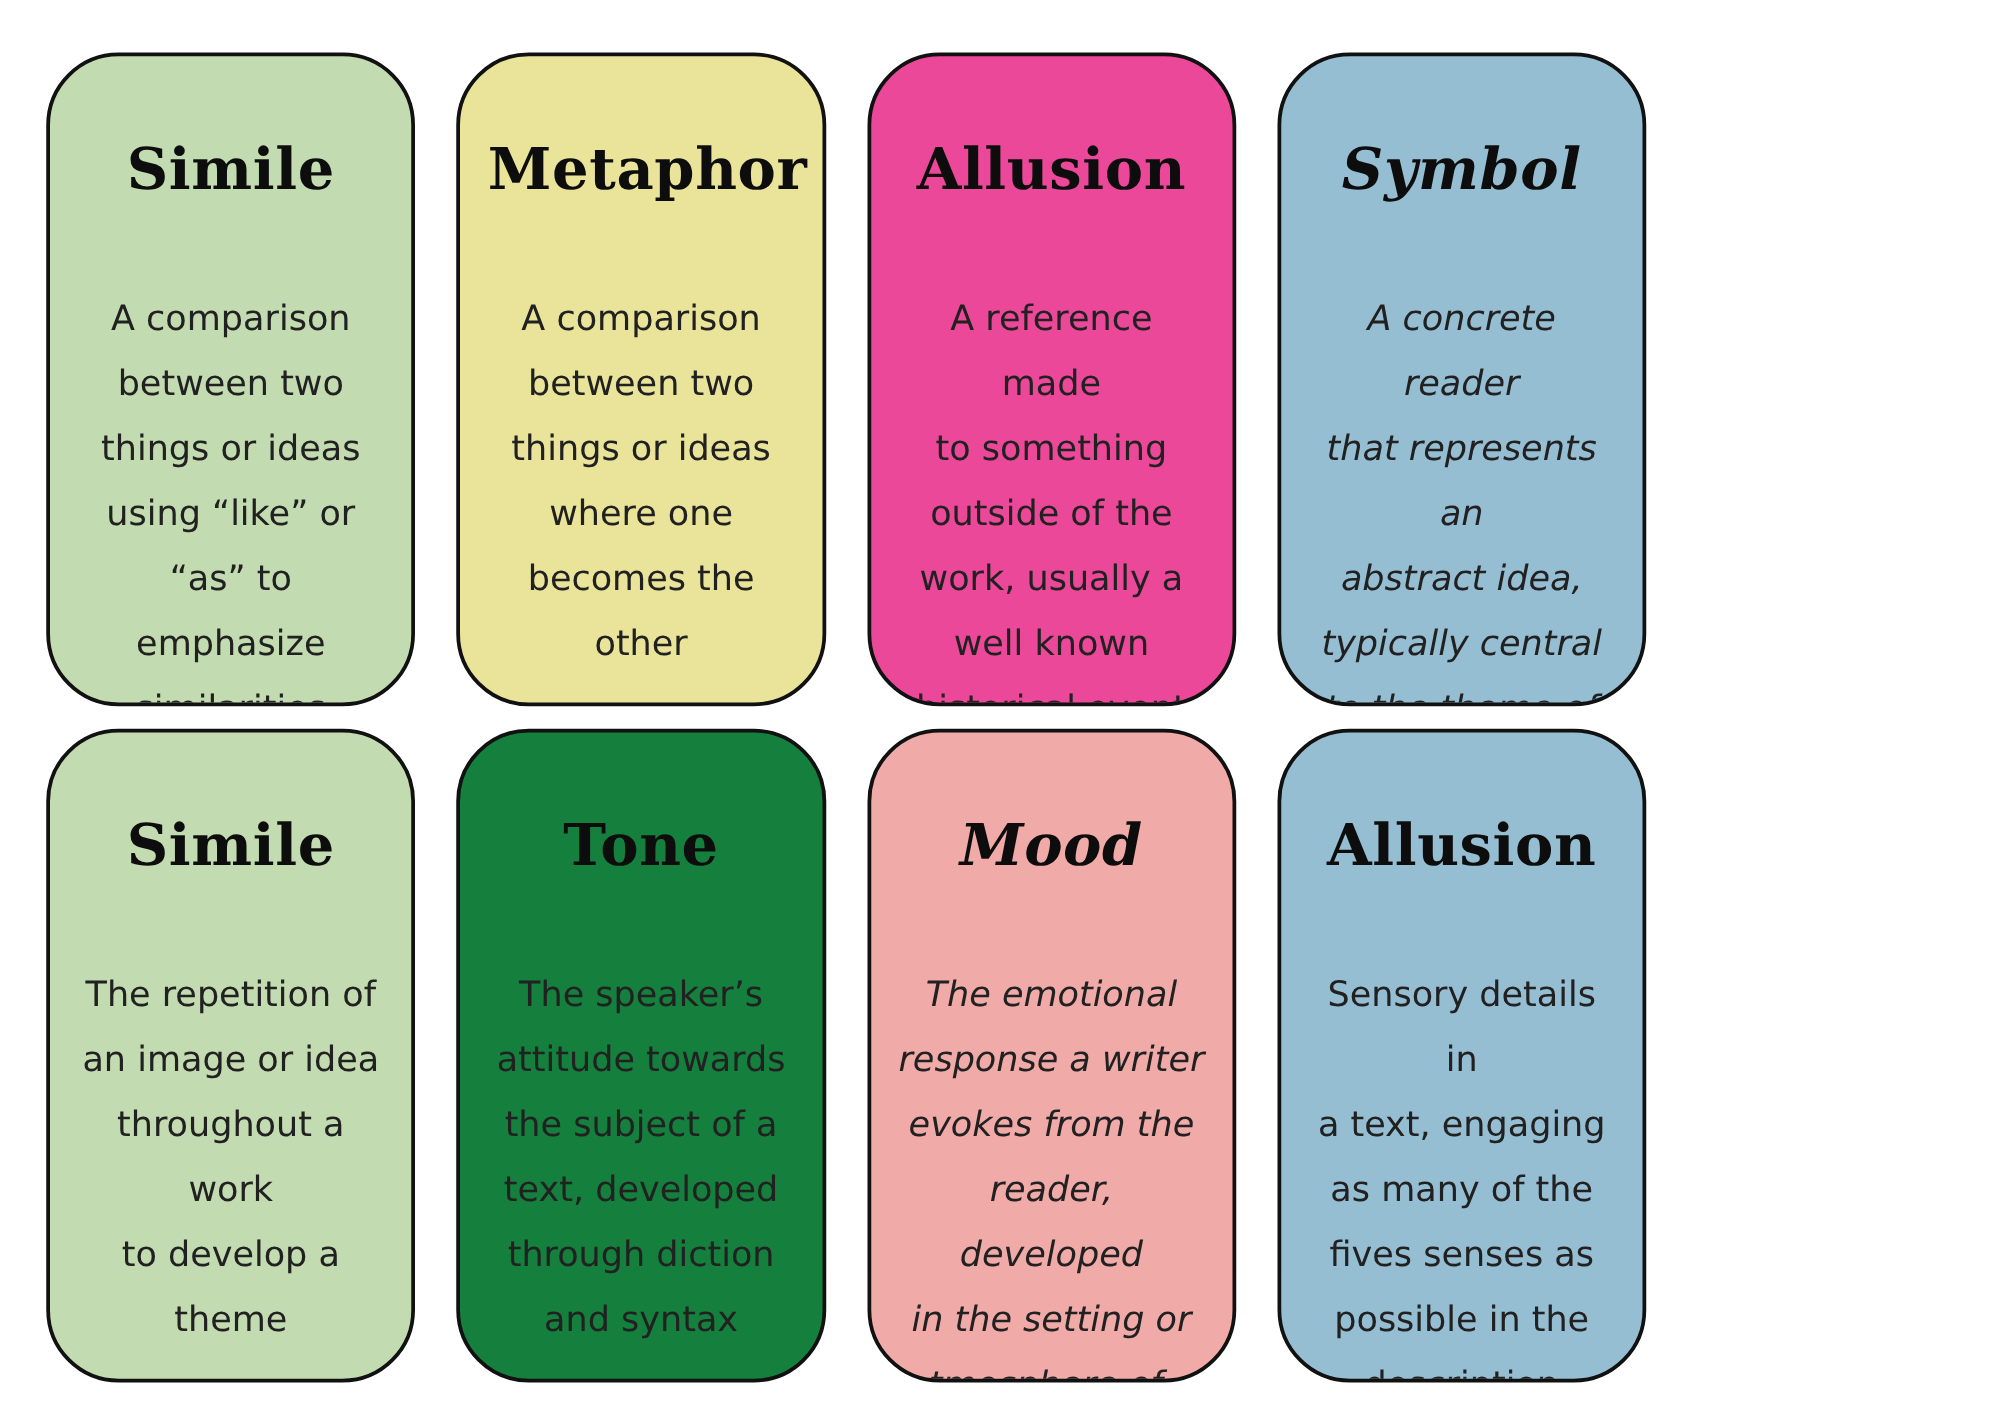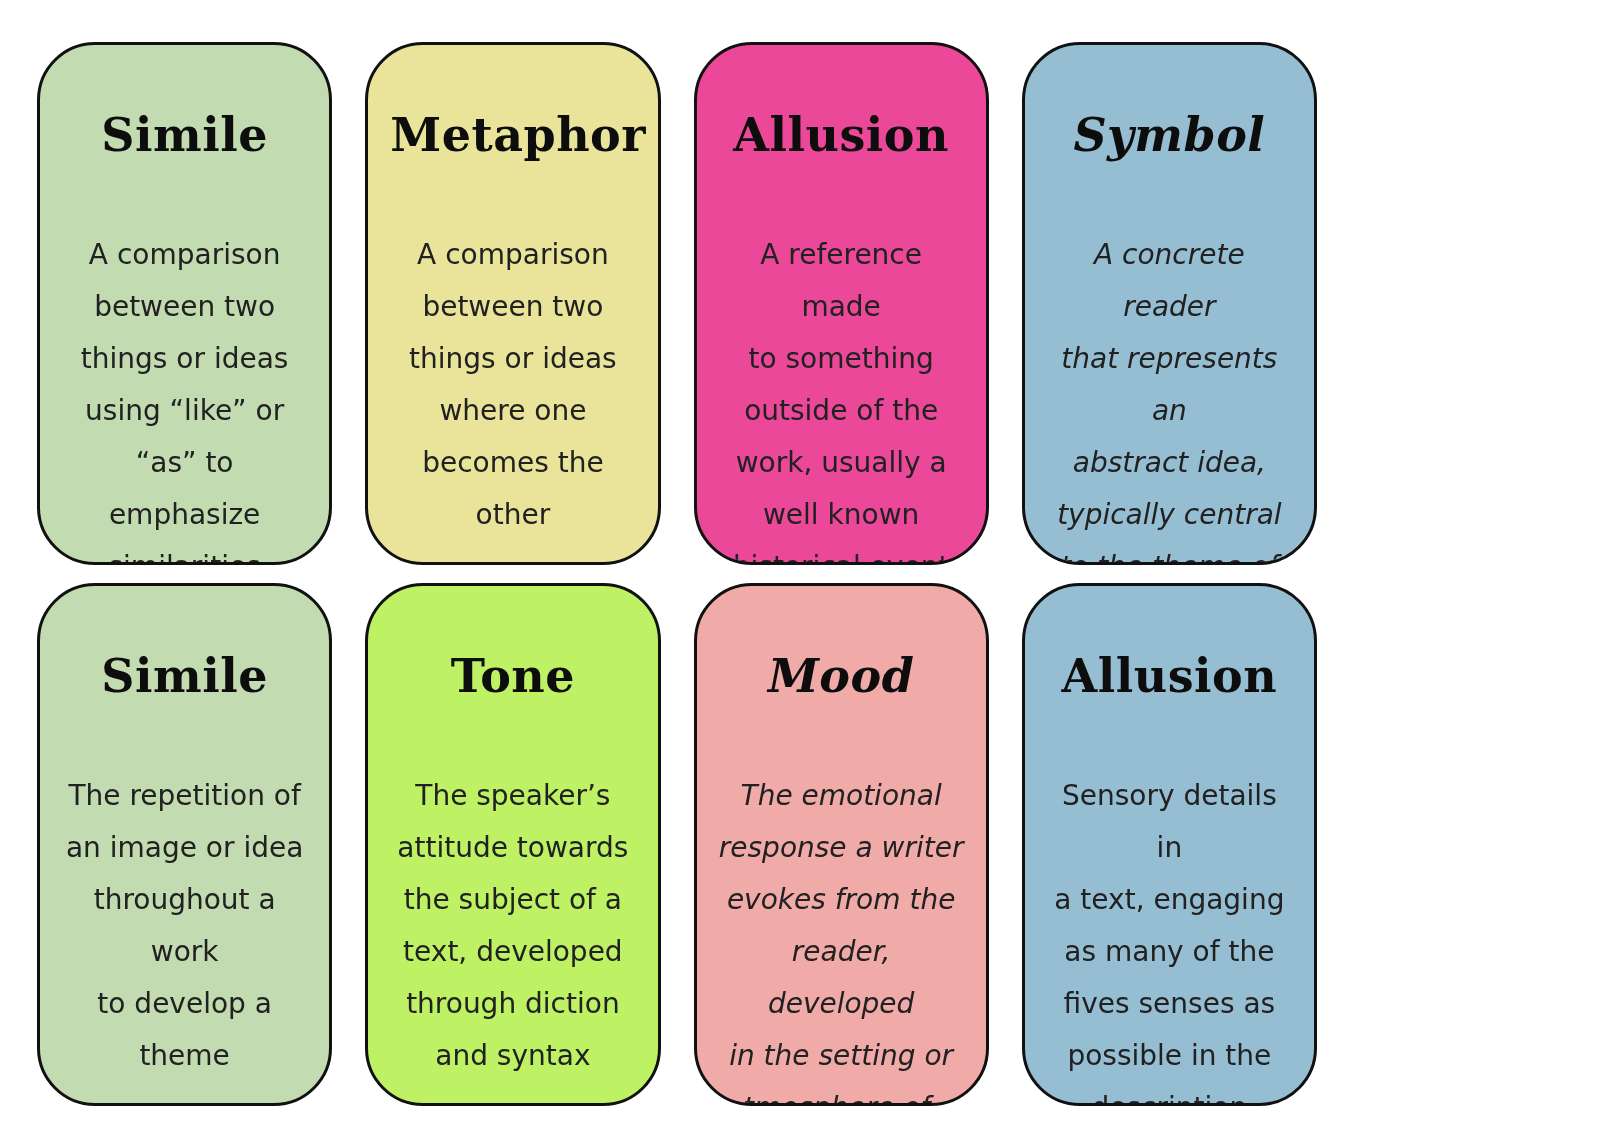--- a/index.html
+++ b/index.html
@@ -95,21 +95,21 @@
 
   <div class="card" style="background-color: rgb(195, 219, 176);">
     <h2 class="card-title">Simile</h2>
     <p class="card-def">The repetition of
 an image or idea
 throughout a work
 to develop a
 theme</p>
   </div>
 
-  <div class="card" style="background-color: #bef264;">
+  <div class="card" style="background-color: #15803d;">
     <h2 class="card-title">Tone</h2>
     <p class="card-def">The speaker’s
 attitude towards
 the subject of a
 text, developed
 through diction
 and syntax</p>
   </div>
 
   <div class="card" style="background-color: rgb(240, 170, 168); font-style: italic;">

